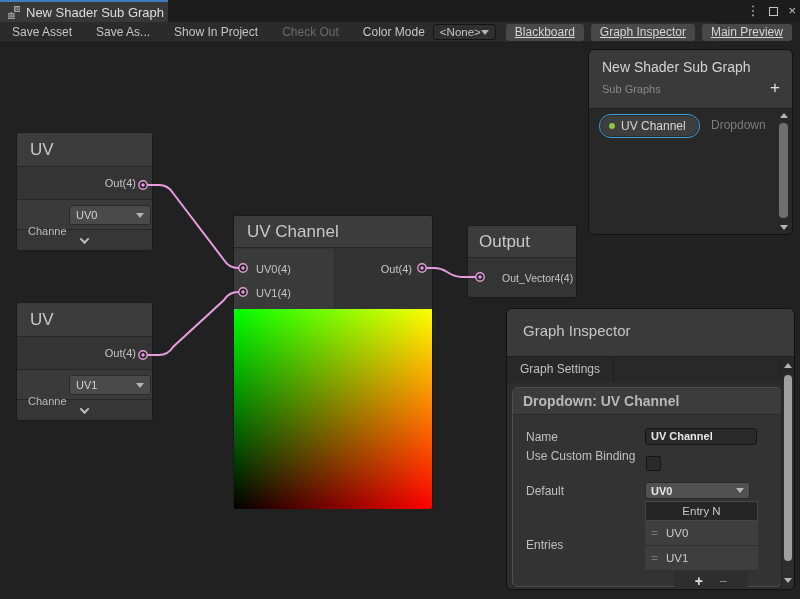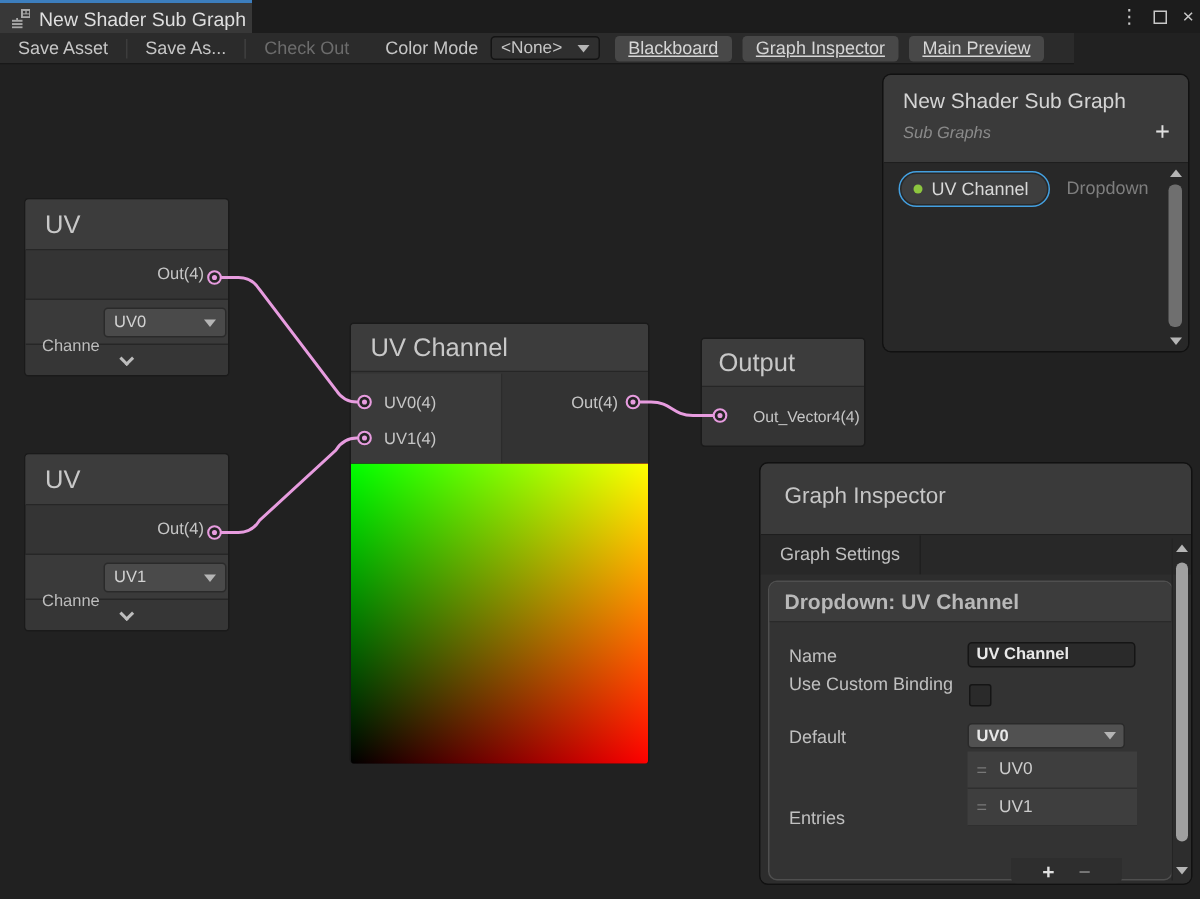--- a/index.html
+++ b/index.html
@@ -52,21 +52,21 @@
   .wires { position:absolute; left:0; top:0; z-index:2; pointer-events:none; }
 
   
   .panel { position:absolute; z-index:3; background:#282828; border:1px solid #111; border-radius:6px; overflow:hidden; }
   .panel-header { background:#3A3A3A; }
 
   
   .bb { left:588px; top:49px; width:205px; height:186px; }
   .bb-header { height:59px; position:relative; border-bottom:1px solid #1E1E1E; }
   .bb-title { position:absolute; left:13px; top:9px; font-size:14px; color:#D4D4D4; }
-  .bb-sub { position:absolute; left:13px; top:33px; font-size:11px; color:#8A8A8A;font-style:italic; }
+  .bb-sub { position:absolute; left:13px; top:33px; font-size:11px; color:#8A8A8A; }
   .bb-add { position:absolute; right:12px; top:28px; font-size:17px; color:#E0E0E0; line-height:20px; }
   .bb-body { position:relative; height:125px; background:#282828; }
   .pill-outer { position:absolute; left:10px; top:5px; border:1px solid #44A0E0; border-radius:12px; padding:1px; }
   .pill { background:#3E3E3E; border-radius:10px; height:20px; display:flex; align-items:center; padding:0 12px 0 8px; gap:6px; }
   .pill .dot { width:6px; height:6px; border-radius:3px; background:#8DC63F; }
   .pill .pill-text { font-size:12px; color:#D8D8D8; white-space:nowrap; }
   .bb-type { position:absolute; left:122px; top:5px; line-height:22px; font-size:12px; color:#7E7E7E; }
   .vscroll { position:absolute; width:9px; border-radius:4px; }
   .scroll-thumb { position:absolute; left:0; width:9px; background:#6F6F6F; border-radius:4px; }
   .tri-up { width:0; height:0; border-left:4px solid transparent; border-right:4px solid transparent; border-bottom:5px solid #B5B5B5; }
@@ -129,20 +129,21 @@
       <span class="maxbox"></span>
       <span class="glyph">×</span>
     </div>
   </div>
 
   <div class="toolbar">
     <div class="tb-btn">Save Asset</div>
     <div class="tb-sep"></div>
     <div class="tb-btn">Save As...</div>
     <div class="tb-sep"></div>
+    <div class="tb-btn">Show In Project</div>
     <div class="tb-sep"></div>
     <div class="tb-btn tb-disabled">Check Out</div>
     <div class="tb-spacer"></div>
     <div class="tb-btn" style="padding-right:8px">Color Mode</div>
     <div class="tb-dd">
       <span>&lt;None&gt;</span>
       <i class="caret-down"></i>
     </div>
     <div class="tb-toggle">Blackboard</div>
     <div class="tb-toggle">Graph Inspector</div>
@@ -273,20 +274,21 @@
         <div class="f-check" style="top:68px;"></div>
 
         <span class="f-label" style="top:96px;">Default</span>
         <div class="f-dd" style="top:94px;">
           <span>UV0</span>
           <i class="caret-down"></i>
         </div>
 
         <span class="f-label" style="top:150px;">Entries</span>
         <div class="entries">
+          <div class="entry-head">Entry N</div>
           <div class="entry-row">
             <span class="handle">=</span>
             <span class="etext">UV0</span>
           </div>
           <div class="entry-row">
             <span class="handle">=</span>
             <span class="etext">UV1</span>
           </div>
         </div>
         <div class="entry-footer">

